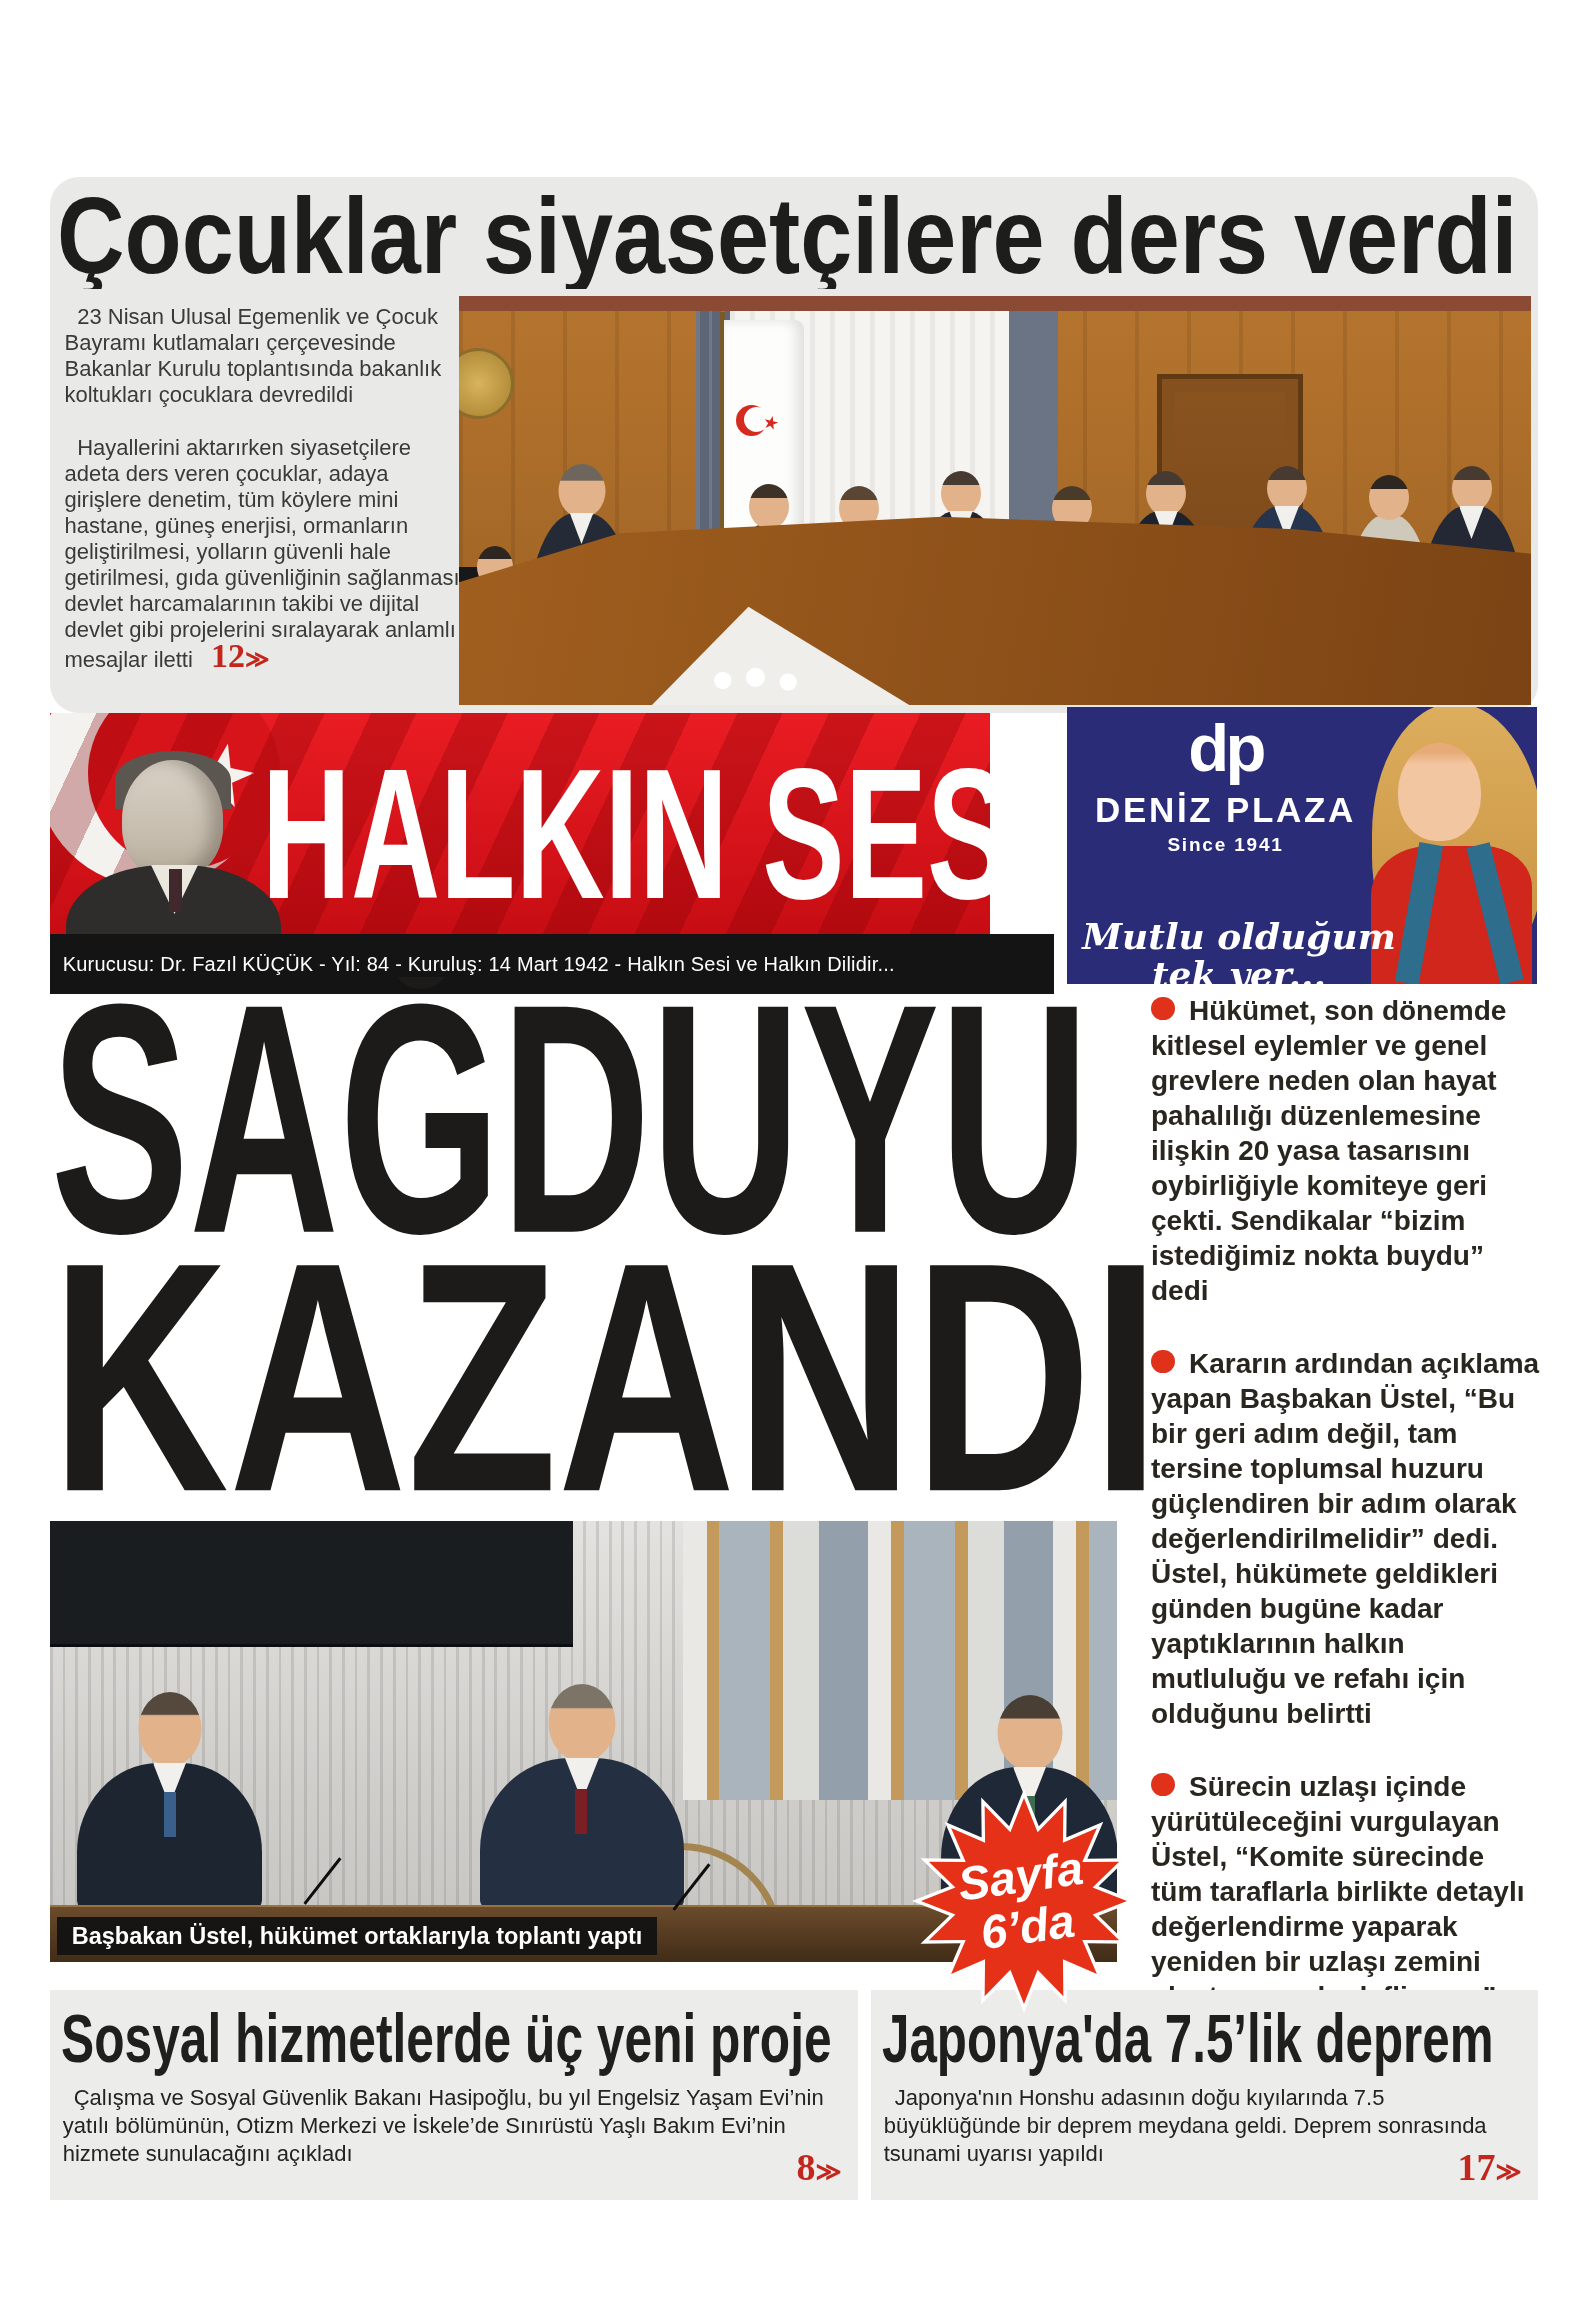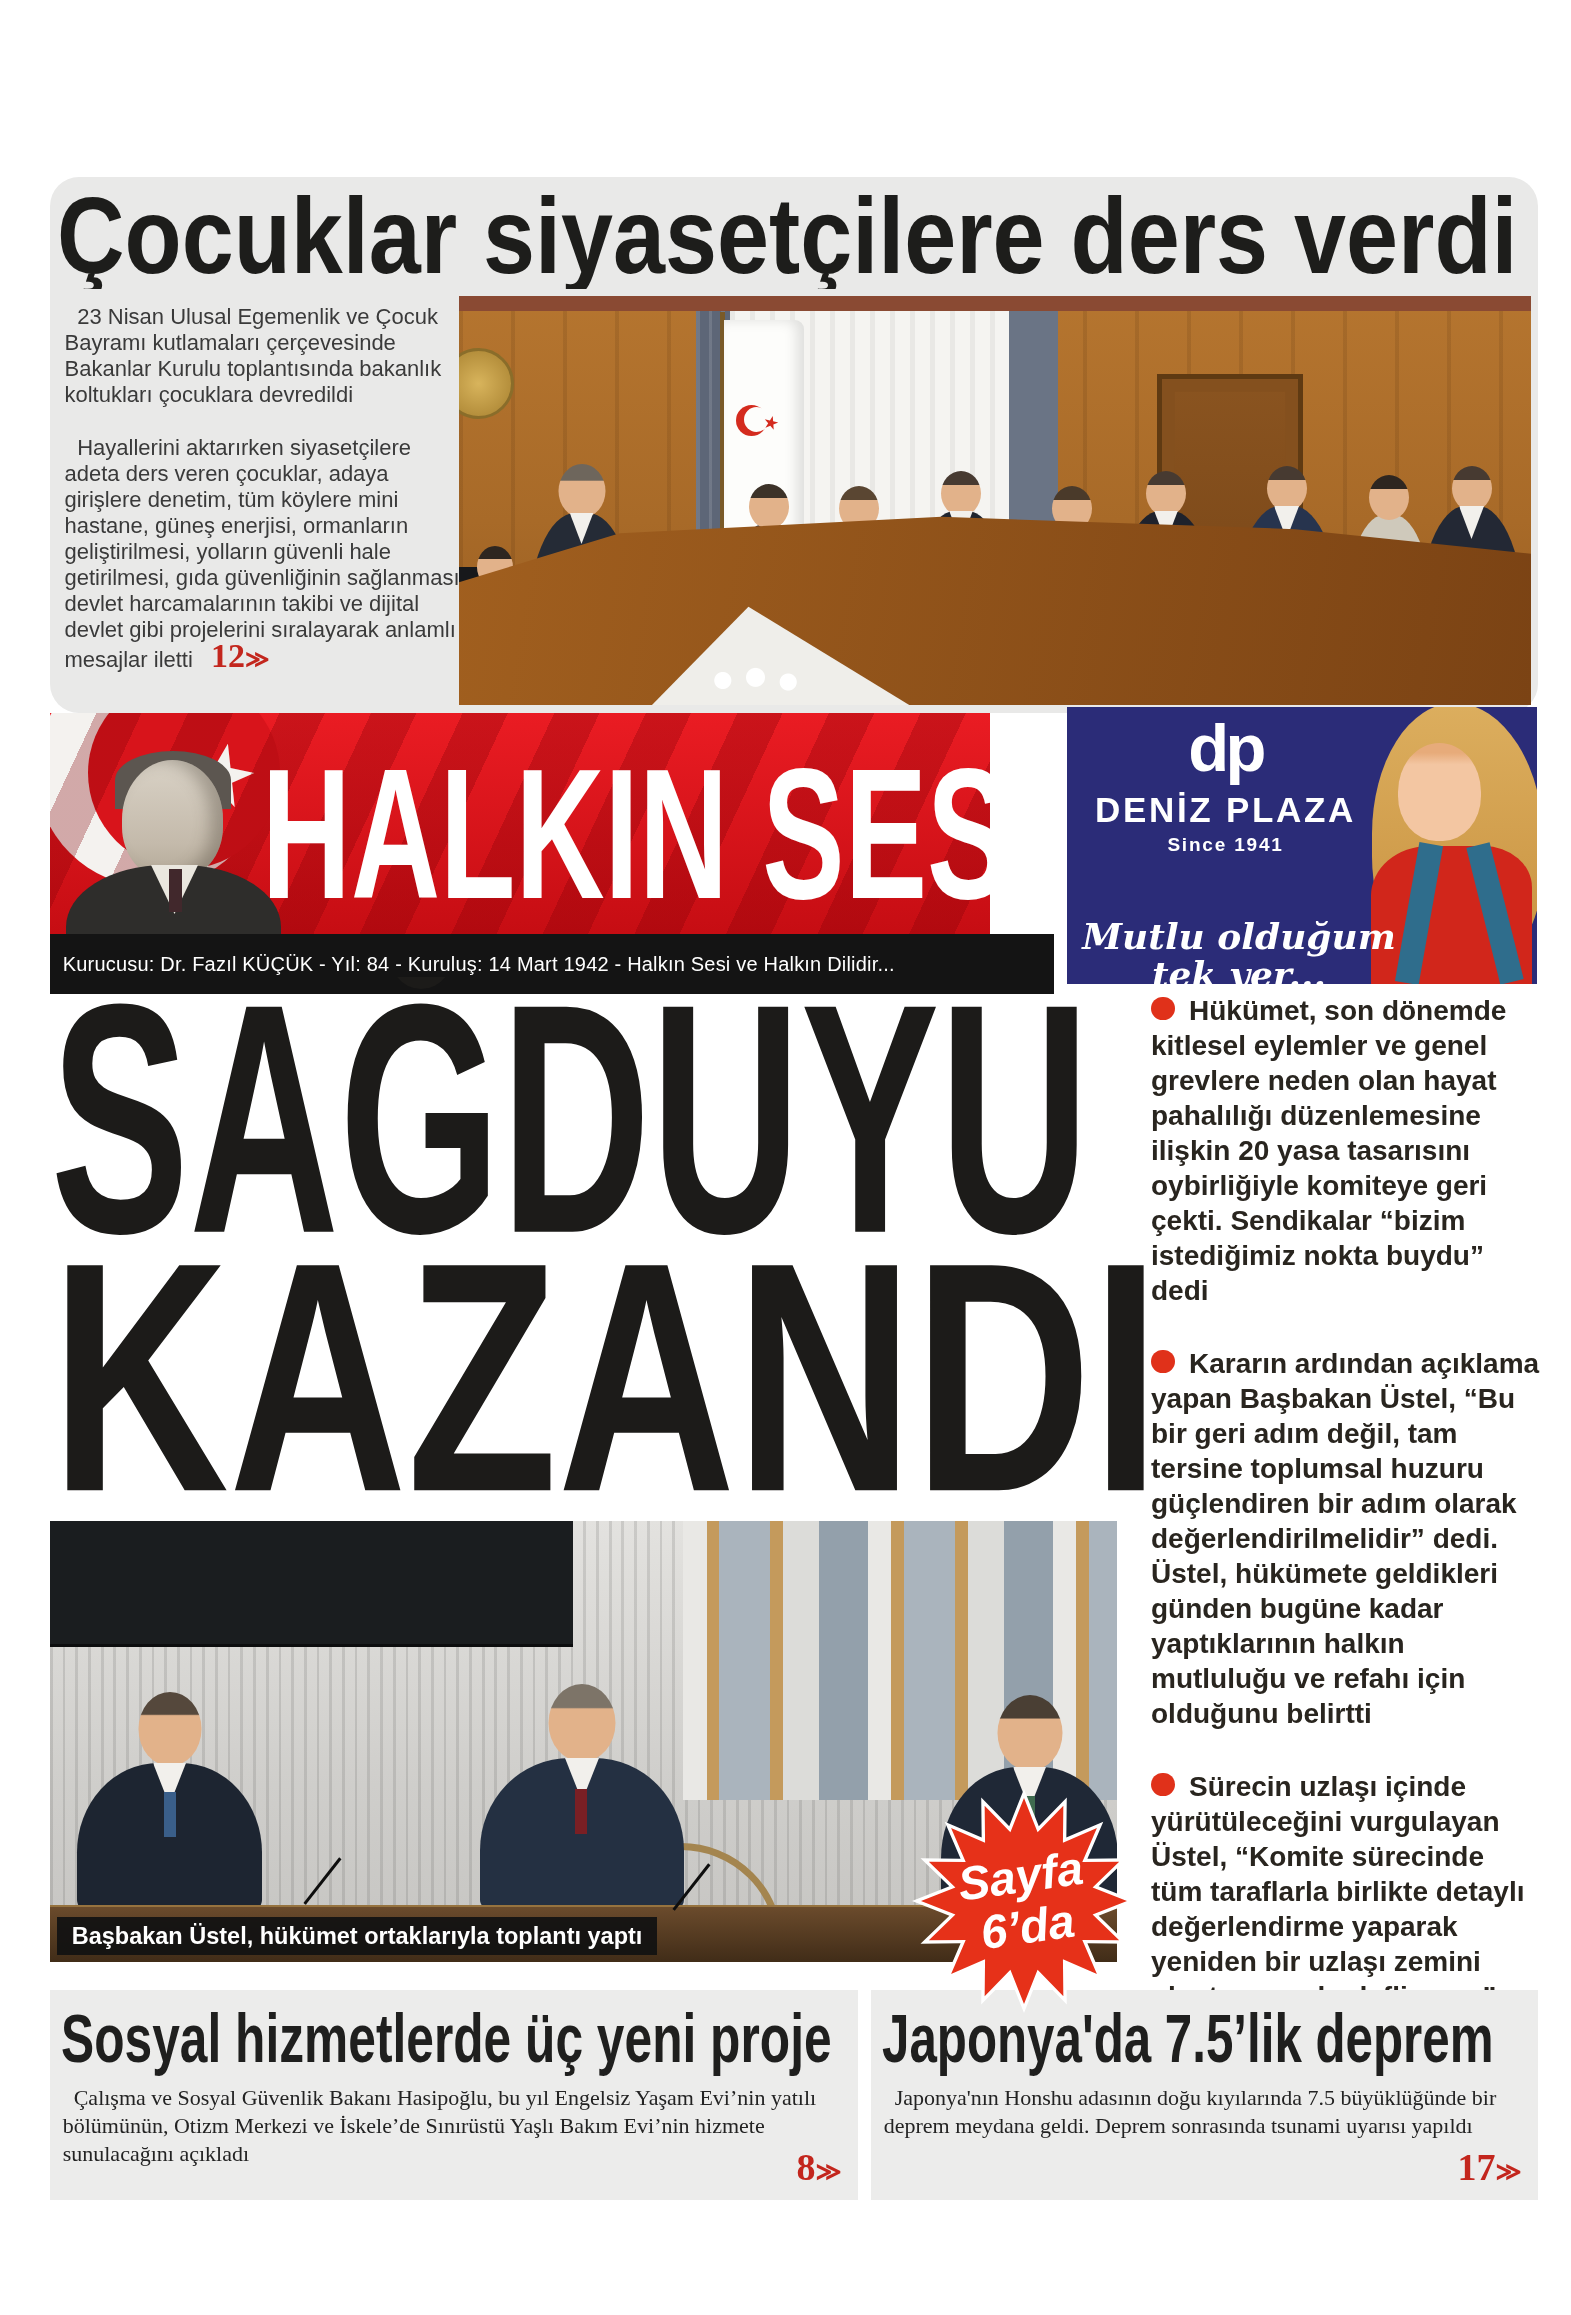--- a/index.html
+++ b/index.html
@@ -113,21 +113,21 @@
   .star-white{inset:0;background:#ffffff;}
   .star-red{inset:9px;background:#e63119;}
   .star-text{position:absolute;inset:0;display:flex;flex-direction:column;align-items:center;justify-content:center;
     transform:rotate(-8deg);color:#fff;font-weight:bold;font-style:italic;font-size:47px;line-height:51px;}
 
   
   .box-bl{left:50px;top:1990px;width:808px;height:210px;background:#ececeb;}
   .box-br{left:871px;top:1990px;width:667px;height:210px;background:#ececeb;}
   .b-head{left:11px;top:9px;}
   .b-body{left:12.7px;top:94px;color:#232323;font-size:22px;line-height:28px;}
-  .b-body p{margin:0;text-indent:11px;font-family:Liberation Serif, serif;}
+  .b-body p{margin:0;text-indent:11px;}
   .b-ref{position:absolute;right:16.3px;bottom:11px;font-family:"Liberation Serif",serif;font-weight:bold;color:#c3261d;font-size:38px;}
   .b-ref .arr{font-size:25px;}
 </style>
 </head>
 <body>
 
 <div class="abs top-story">
   <svg class="abs top-headline" width="1475" height="107" viewBox="0 0 1630 118">
     <text x="0" y="100" font-size="118" fill="#1d1d1b" textLength="1614" lengthAdjust="spacingAndGlyphs">Çocuklar siyasetçilere ders verdi</text>
   </svg>

